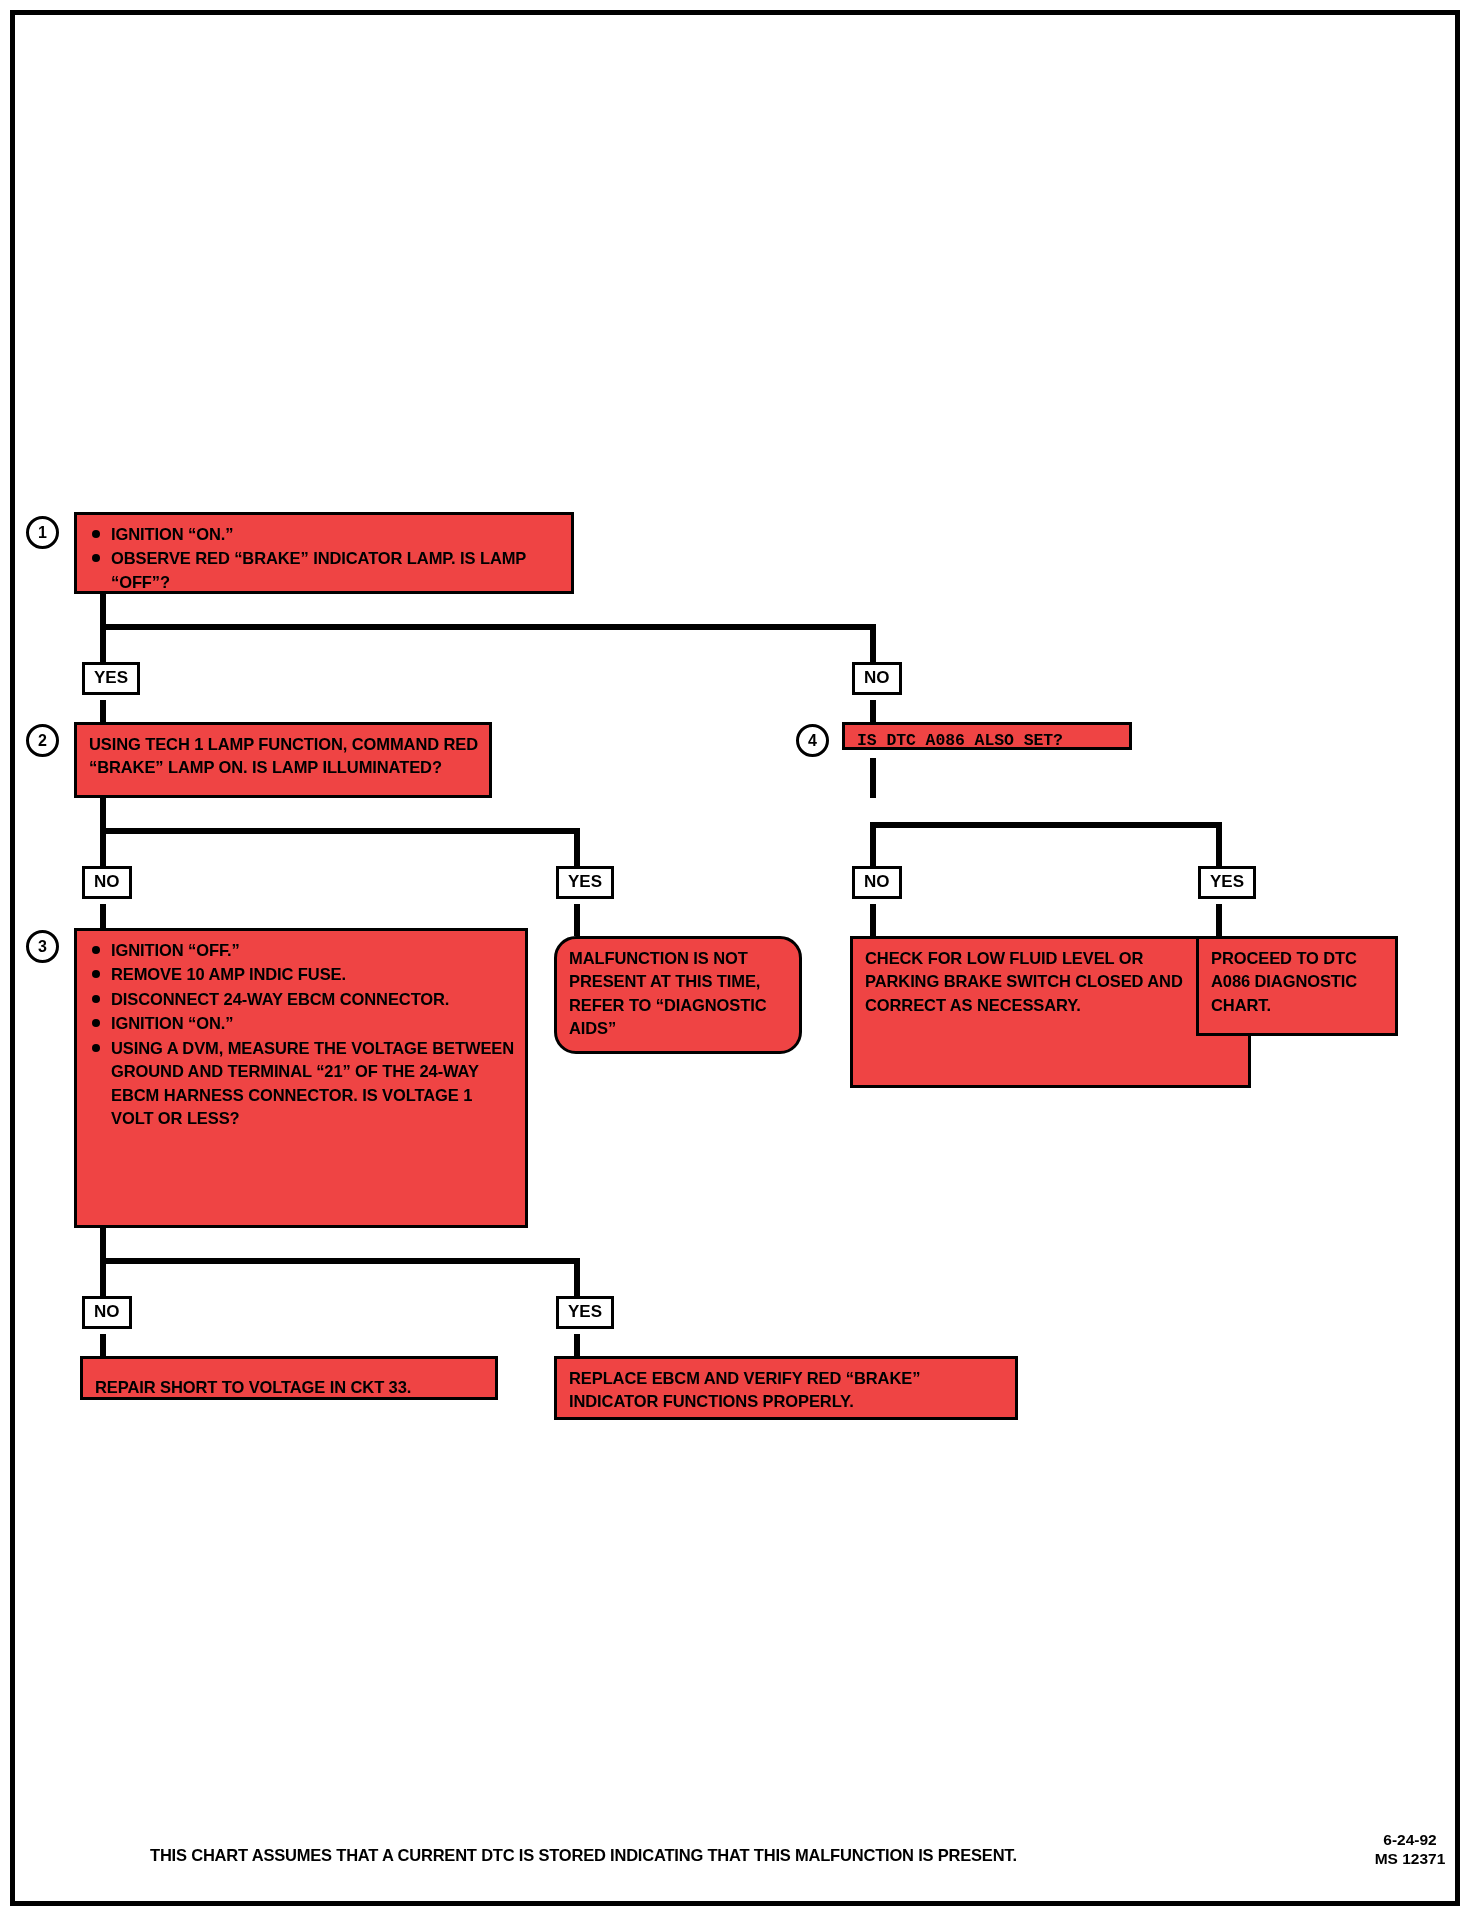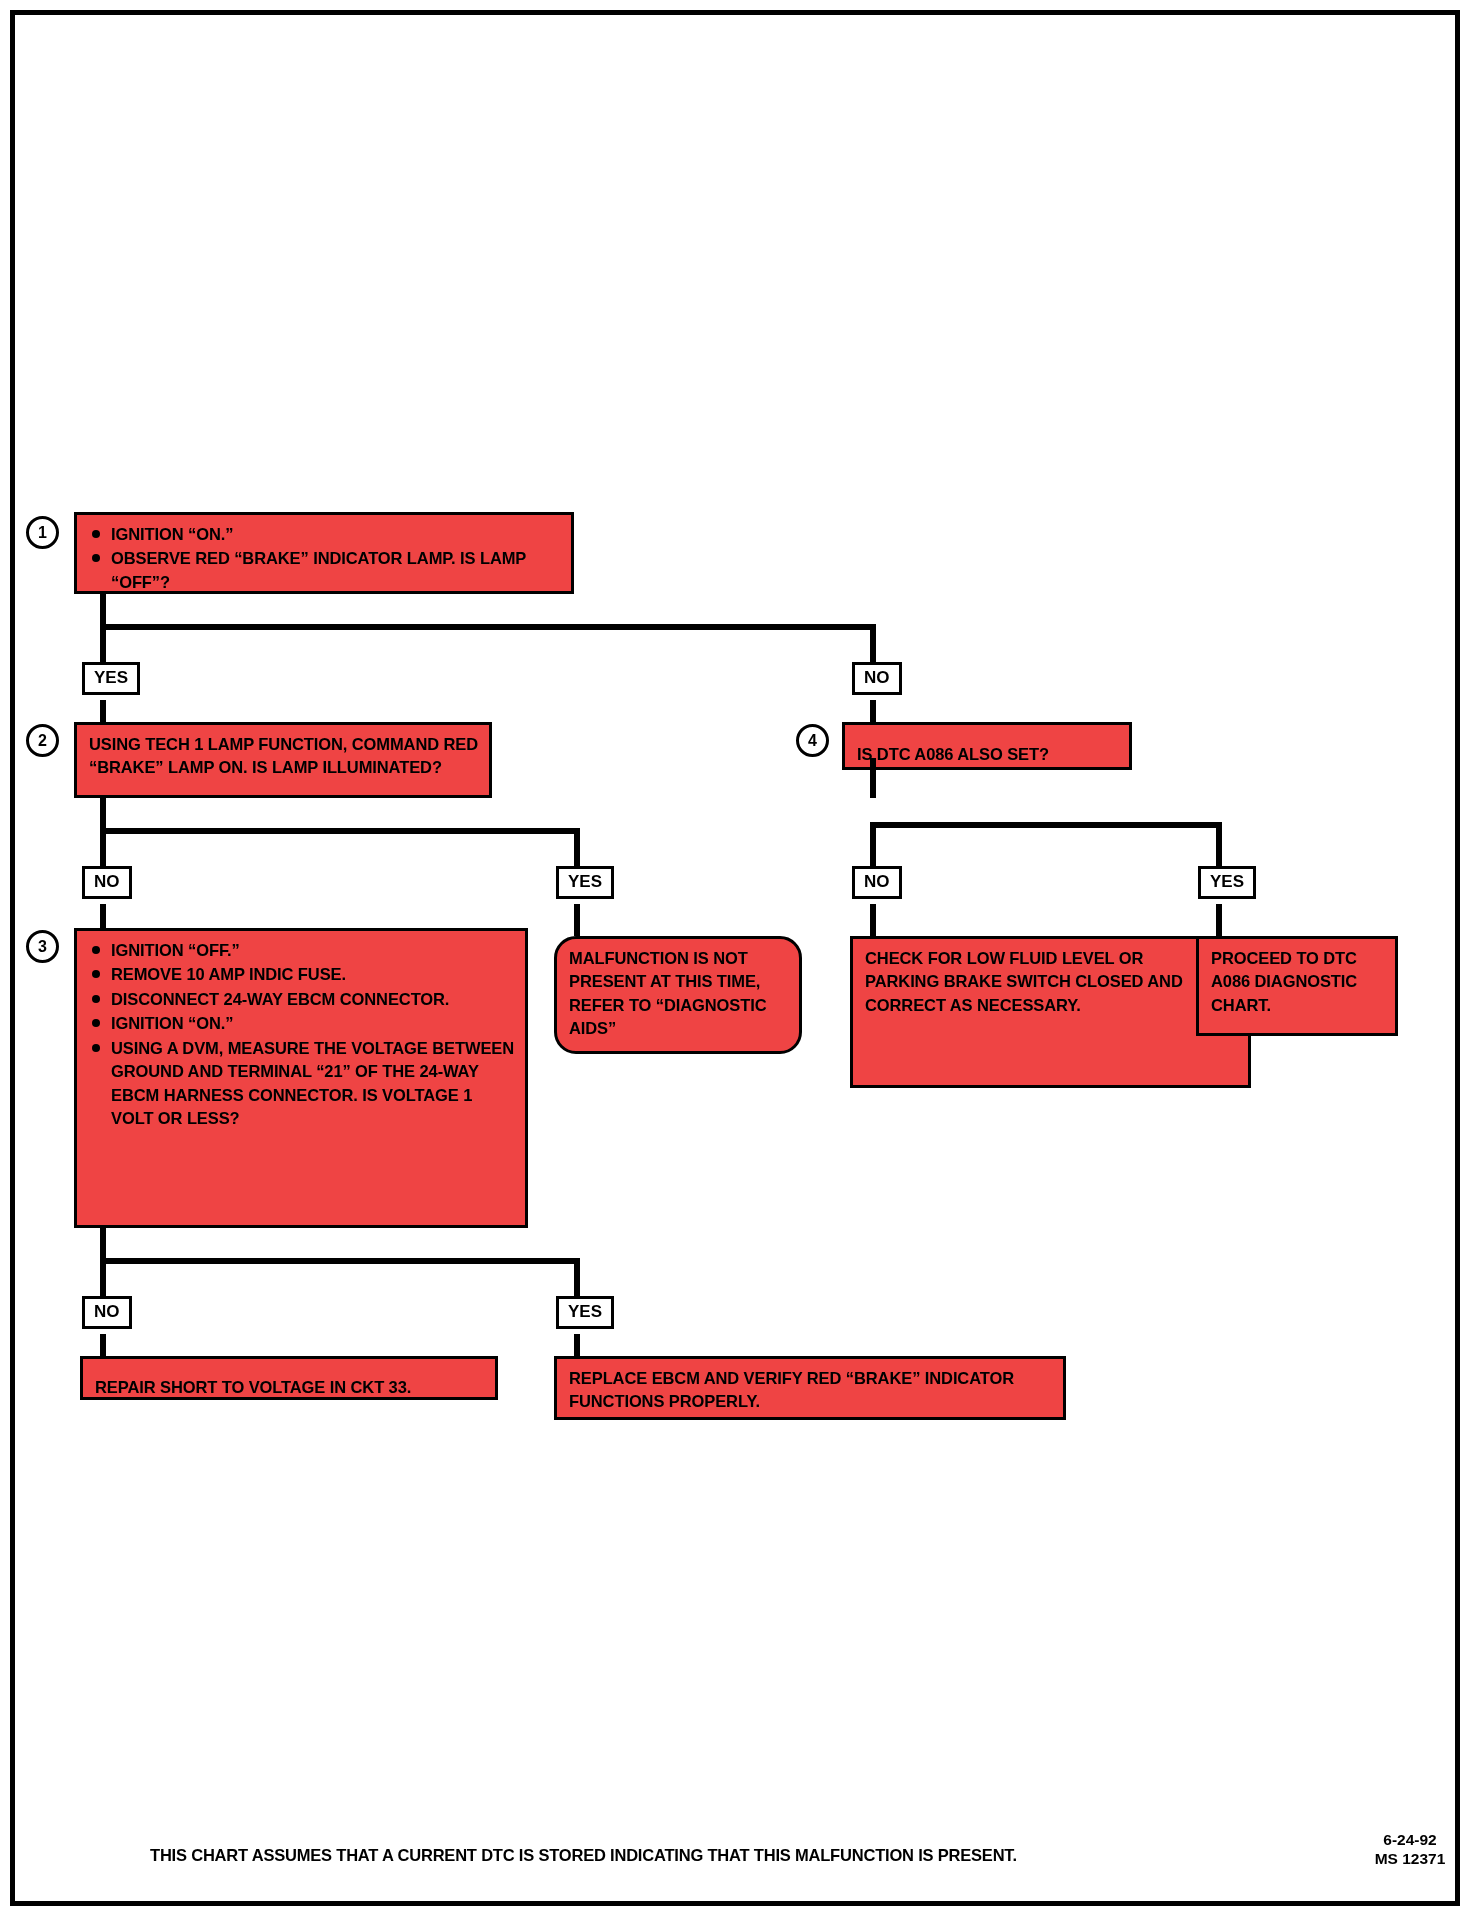--- a/index.html
+++ b/index.html
@@ -168,21 +168,21 @@
   <div class="line" style="left:574px; top:828px; width:6px; height:42px;"></div>
   <div class="line" style="left:100px; top:828px; width:6px; height:42px;"></div>
 
   <div class="yn" style="left:82px; top:866px;">NO</div>
   <div class="yn" style="left:556px; top:866px;">YES</div>
 
   <div class="line" style="left:100px; top:904px; width:6px; height:32px;"></div>
   <div class="line" style="left:574px; top:904px; width:6px; height:32px;"></div>
 
   <div class="step-circle" style="left:796px; top:724px;">4</div>
-  <div class="box" style="left:842px; top:722px; width:290px; height:48px; padding-top:18px;">IS DTC A086 ALSO SET?</div>
+  <div class="box" style="left:842px; top:722px; width:290px; height:28px; padding-top:4px;font-family:Liberation Mono, monospace;">IS DTC A086 ALSO SET?</div>
 
   <div class="line" style="left:870px; top:758px; width:6px; height:40px;"></div>
   <div class="line" style="left:870px; top:822px; width:352px; height:6px;"></div>
   <div class="line" style="left:1216px; top:822px; width:6px; height:48px;"></div>
   <div class="line" style="left:870px; top:822px; width:6px; height:48px;"></div>
 
   <div class="yn" style="left:852px; top:866px;">NO</div>
   <div class="yn" style="left:1198px; top:866px;">YES</div>
 
   <div class="line" style="left:870px; top:904px; width:6px; height:32px;"></div>
@@ -212,21 +212,21 @@
 
   <div class="box" style="left:554px; top:936px; width:248px; height:118px; white-space:pre-line;border-radius:22px;">MALFUNCTION IS NOT PRESENT AT THIS TIME, REFER TO “DIAGNOSTIC AIDS”</div>
 
   <div class="box" style="left:850px; top:936px; width:401px; height:152px; white-space:pre-line;">CHECK FOR LOW FLUID LEVEL OR
 PARKING BRAKE SWITCH CLOSED AND CORRECT AS NECESSARY.</div>
 
   <div class="box" style="left:1196px; top:936px; width:202px; height:100px;">PROCEED TO DTC A086 DIAGNOSTIC CHART.</div>
 
   <div class="box" style="left:80px; top:1356px; width:418px; height:44px; padding-top:17px;">REPAIR SHORT TO VOLTAGE IN CKT 33.</div>
 
-  <div class="box" style="left:554px; top:1356px; width:512px; height:64px;">REPLACE EBCM AND VERIFY RED “BRAKE” INDICATOR FUNCTIONS PROPERLY.</div>
+  <div class="box" style="left:554px; top:1356px; width:464px; height:64px;">REPLACE EBCM AND VERIFY RED “BRAKE” INDICATOR FUNCTIONS PROPERLY.</div>
 
   <div class="footer-note" style="left:150px; top:1846px; width:1120px;">THIS CHART ASSUMES THAT A CURRENT DTC IS STORED INDICATING THAT THIS MALFUNCTION IS PRESENT.</div>
   <div class="footer-code" style="left:1320px; top:1830px; width:180px;text-align:center;">
     <div>6-24-92</div>
     <div>MS 12371</div>
   </div>
 
 </div>
 
 </body></html>

